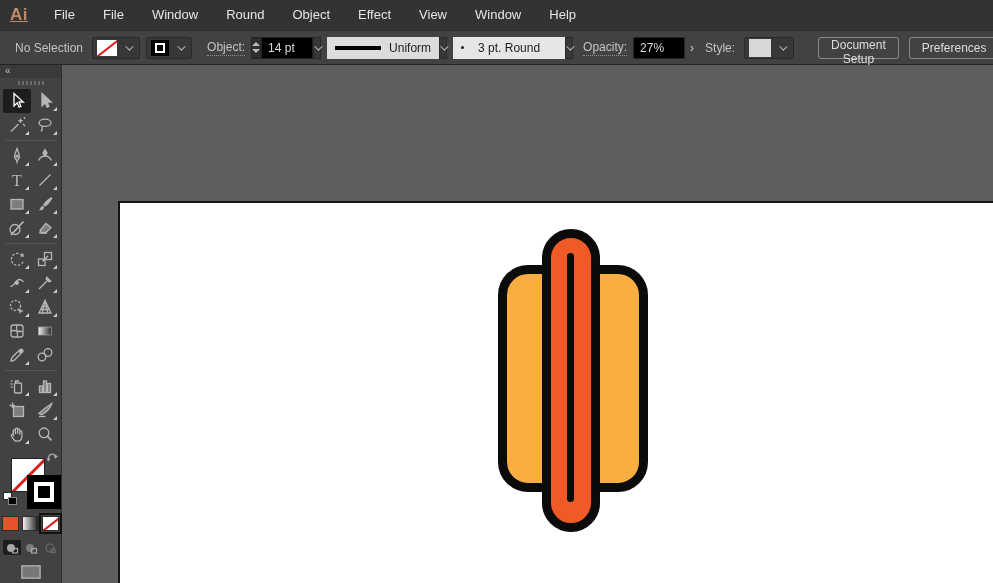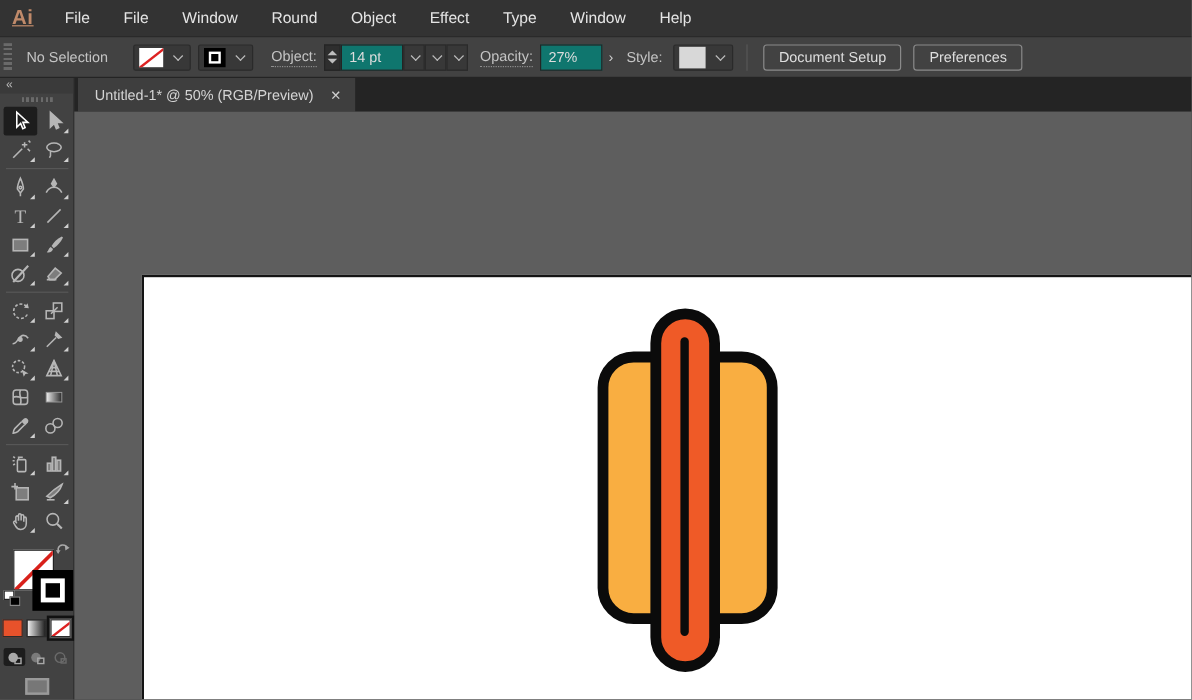--- a/index.html
+++ b/index.html
@@ -26,21 +26,21 @@
   .cb-link { border-bottom:1px dotted #8f8f8f; padding-bottom:1px; }
   .swatch-btn { display:flex; align-items:center; background:#383838; border:1px solid #2a2a2a; border-radius:2px; height:22px; padding:0 4px; margin:0 3px; }
   .sw-none { width:20px; height:16px; background:#fff; position:relative; overflow:hidden; }
   .sw-none::after { content:""; position:absolute; left:-4px; right:-4px; top:50%; height:2px; background:#D22; transform:rotate(-38deg); }
   .sw-stroke { width:18px; height:16px; background:#000; position:relative; }
   .sw-stroke::after { content:""; position:absolute; left:4px; top:3px; right:4px; bottom:3px; border:2px solid #fff; }
   .stepper { display:flex; flex-direction:column; justify-content:center; gap:3px; background:#2e2e2e; border:1px solid #242424; width:14px; height:22px; align-items:center; }
   .stepper i { width:0; height:0; border-left:4px solid transparent; border-right:4px solid transparent; }
   .st-up { border-bottom:4px solid #BDBDBD; }
   .st-dn { border-top:4px solid #BDBDBD; }
-  .field { background:#0f766e; border:1px solid #242424; height:22px; display:flex; align-items:center; padding:0 6px; color:#DDD; min-width:52px; }
+  .field { background:#000000; border:1px solid #242424; height:22px; display:flex; align-items:center; padding:0 6px; color:#DDD; min-width:52px; }
   .drop-chev { background:#383838; border:1px solid #2a2a2a; width:18px; height:22px; display:flex; align-items:center; justify-content:center; }
   .light-drop { background:#DCDCDC; color:#1c1c1c; height:22px; display:flex; align-items:center; padding:0 8px; margin-left:6px; }
   .profile-line { width:46px; height:4px; background:#000; margin-right:8px; }
   .brush-dot { width:3px; height:3px; border-radius:50%; background:#1c1c1c; margin-right:14px; }
   .gt { color:#CFCFCF; padding:0 5px; font-size:12px; }
   .sw-style { width:22px; height:18px; background:#D8D8D8; }
   .cb-sep { width:1px; height:22px; background:#565656; margin:0 8px; }
   .cb-button { background:transparent; border:1px solid #8a8a8a; border-radius:3px; color:#DEDEDE; height:22px; padding:0 12px; margin:0 5px; font-size:12px; font-family:"Liberation Sans",sans-serif; }
 
   
@@ -104,21 +104,21 @@
 
   <div class="menubar">
     <span class="ai-logo">Ai</span>
     <nav class="menus" id="menus">
         <span class="menu-item">File</span>
         <span class="menu-item">File</span>
         <span class="menu-item">Window</span>
         <span class="menu-item">Round</span>
         <span class="menu-item">Object</span>
         <span class="menu-item">Effect</span>
-        <span class="menu-item">Type</span>
+        <span class="menu-item">View</span>
         <span class="menu-item">Window</span>
         <span class="menu-item">Help</span>
       </nav>
   </div>
 
   <div class="controlbar">
     <div class="grip-v"></div>
     <span class="cb-label">No Selection</span>
     <span style="width:12px"></span>
     <div class="swatch-btn">
@@ -131,23 +131,31 @@
     </div>
     <span class="cb-label cb-link" style="margin-left:12px">Object:</span>
     <div class="stepper">
         <i class="st-up"></i>
         <i class="st-dn"></i>
       </div>
     <div class="field">14 pt</div>
     <div class="drop-chev">
         <span class="chev" style="margin:0"></span>
       </div>
+    <div class="light-drop">
+      <span class="profile-line"></span>
+      <span>Uniform</span>
+    </div>
     <div class="drop-chev">
         <span class="chev" style="margin:0"></span>
       </div>
+    <div class="light-drop" style="background:#E6E6E6; min-width:112px">
+      <span class="brush-dot"></span>
+      <span>3 pt. Round</span>
+    </div>
     <div class="drop-chev">
         <span class="chev" style="margin:0"></span>
       </div>
     <span class="cb-label cb-link" style="margin-left:10px">Opacity:</span>
     <div class="field">27%</div>
     <span class="gt">›</span>
     <span class="cb-label">Style:</span>
     <div class="swatch-btn">
       <span class="sw-style"></span>
       <span class="chev" style="margin-left:8px"></span>
@@ -380,26 +388,20 @@
               <circle cx="7" cy="6" r="4"></circle>
               <rect x="8" y="7" width="4" height="3.5"></rect>
             </svg>
         </div>
       </div>
 
       <div class="screenmode"></div>
     </div>
 
     <div class="main">
-      <div class="tabbar">
-        <div class="tab">
-          <span>Untitled-1* @ 50% (RGB/Preview)</span>
-          <span class="tab-close">✕</span>
-        </div>
-      </div>
       <div class="canvas" style="background: rgb(94, 94, 94);">
         <div class="artboard" style="background: rgb(255, 255, 255);"></div>
         <div class="hotdog">
           <div class="bun" style="background: rgb(249, 174, 65); border-color: rgb(11, 11, 11);"></div>
           <div class="sausage" style="background: rgb(239, 90, 39); border-color: rgb(11, 11, 11);"></div>
           <div class="innerline" style="background: rgb(11, 11, 11);"></div>
         </div>
       </div>
     </div>
 

